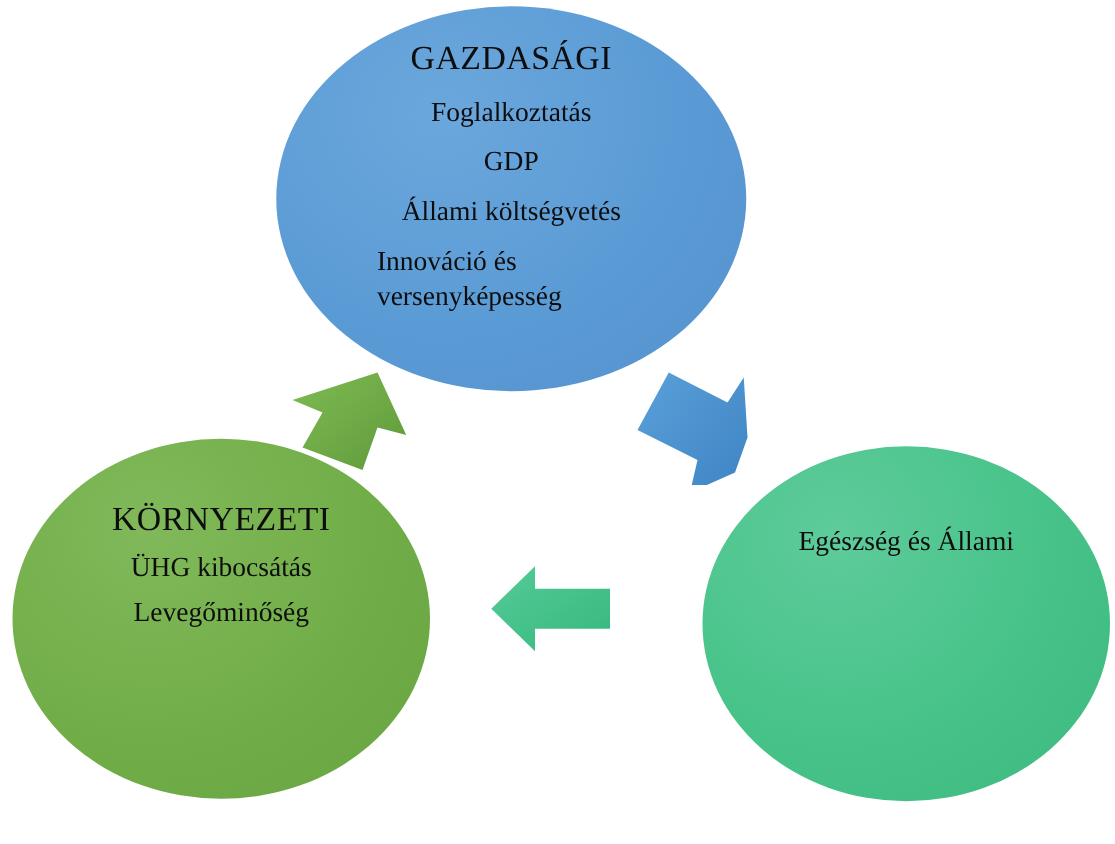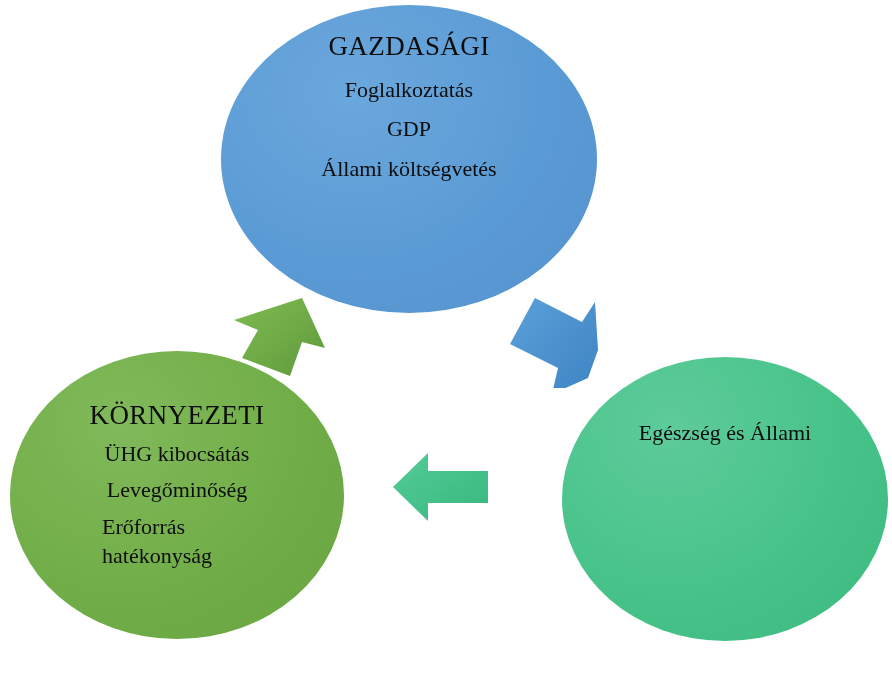--- a/index.html
+++ b/index.html
@@ -92,27 +92,27 @@
 </head>
 <body>
 
 <div id="diagram-root">
 
   <div class="node" id="node-economic">
     <div class="node-title">GAZDASÁGI</div>
     <div class="node-item">Foglalkoztatás</div>
     <div class="node-item">GDP</div>
     <div class="node-item">Állami költségvetés</div>
+    <div class="node-item wrap" style="max-width:215px;">Innováció és versenyképesség</div>
   </div>
 
   <div class="node" id="node-environmental">
     <div class="node-title">KÖRNYEZETI</div>
     <div class="node-item">ÜHG kibocsátás</div>
     <div class="node-item">Levegőminőség</div>
-    <div class="node-item wrap" style="max-width:150px;">Erőforrás hatékonyság</div>
   </div>
 
   <div class="node" id="node-social">
     <div class="node-item">Egészség és Állami</div>
   </div>
 
   <div class="arrow" id="arrow-economic-to-social">
     <svg width="120" height="96" viewBox="0 0 120 96">
       <defs>
         <linearGradient id="gradBlueArrow" x1="0%" y1="0%" x2="100%" y2="100%">

